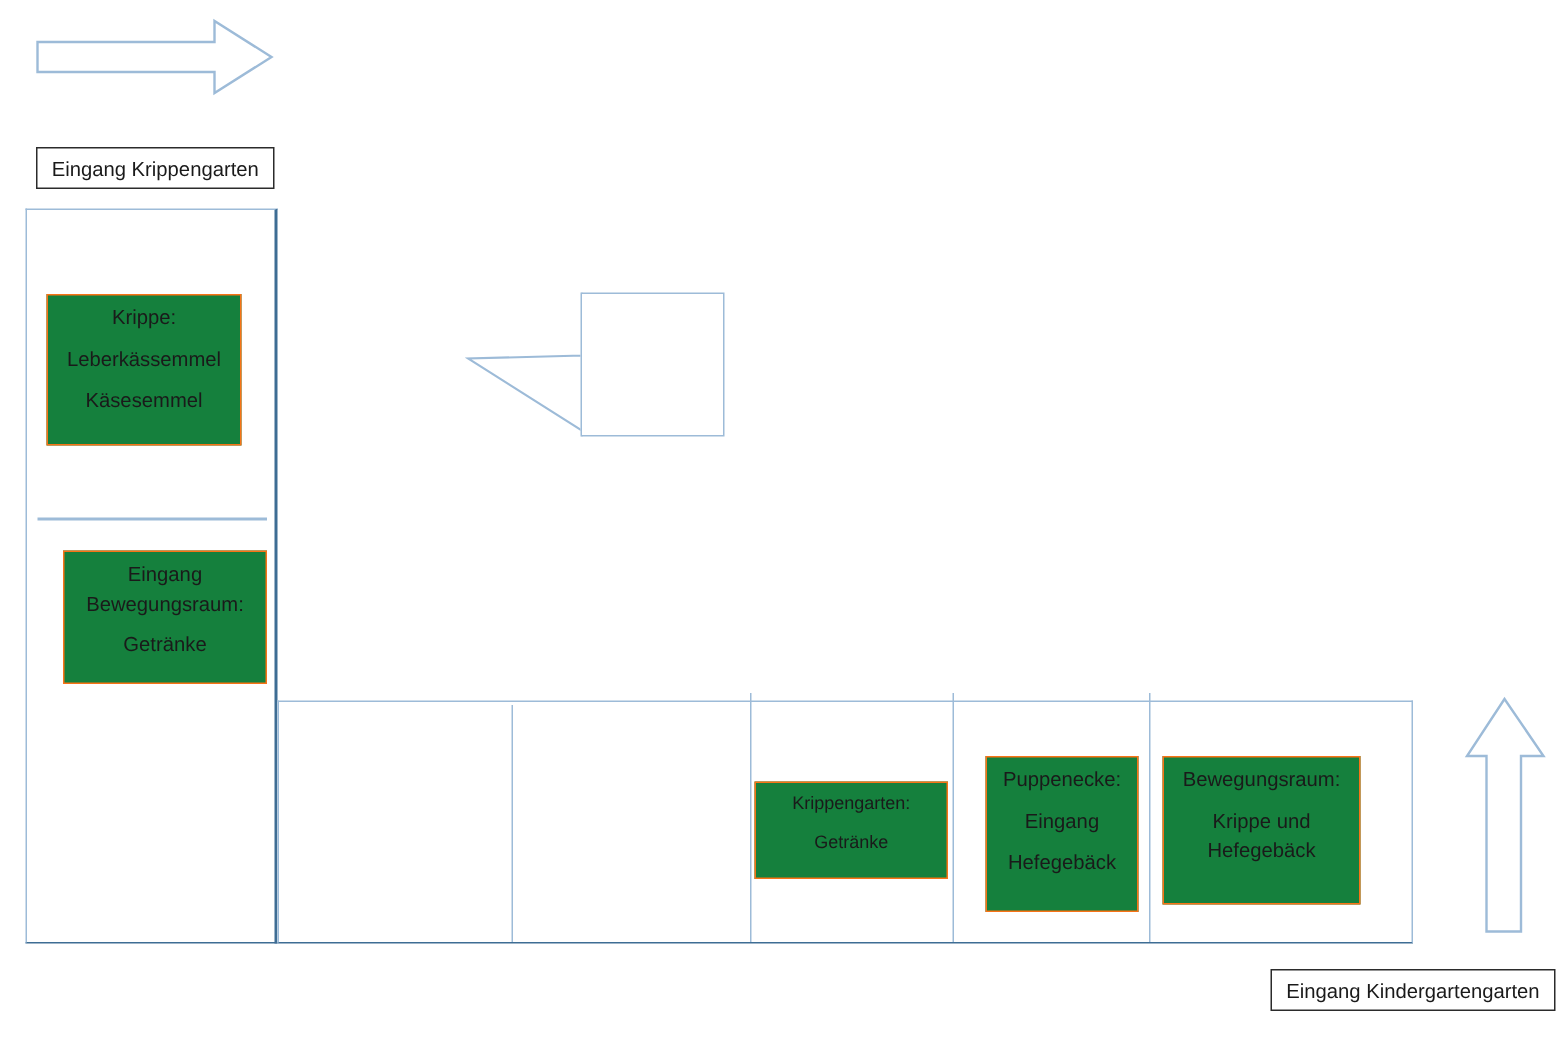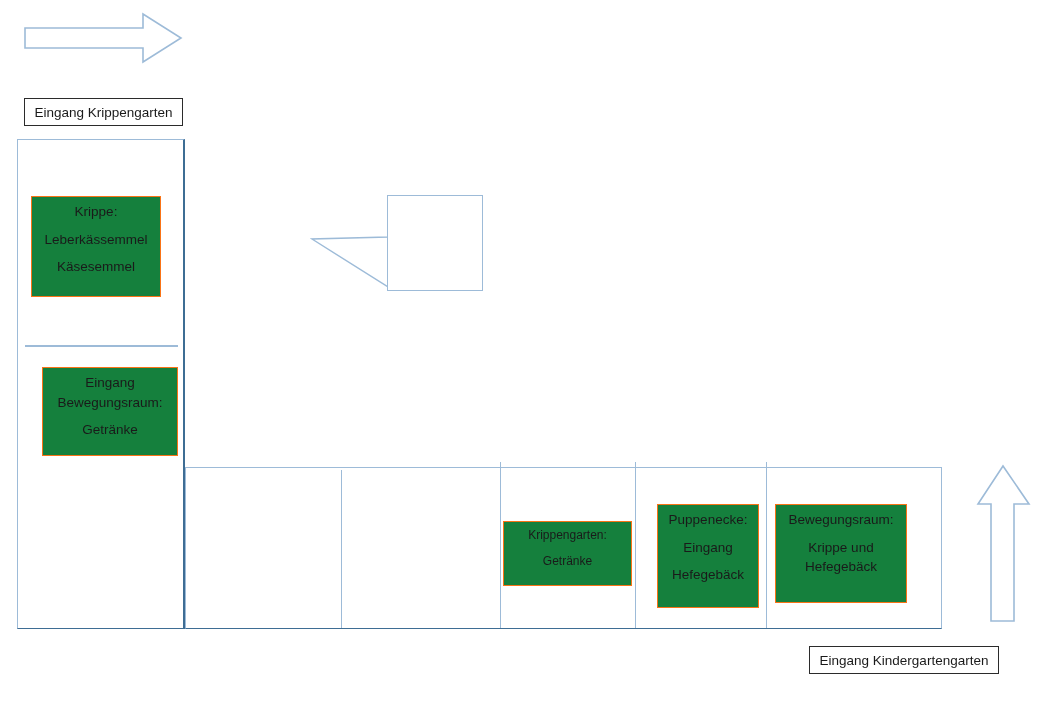--- a/index.html
+++ b/index.html
@@ -125,15 +125,15 @@
   <div class="textbox" style="left:775px; top:504px; width:132px; height:99px;">
     <span class="ln u">Bewegungsraum:</span>
     <span class="ln tight">Krippe und</span>
     <span class="ln">Hefegebäck</span>
   </div>
 
   <svg class="arrow-svg" style="left:976px; top:464px; width:56px; height:160px;" viewBox="0 0 56 160">
     <polygon points="27,2 53,40 38,40 38,157 15,157 15,40 2,40" fill="#ffffff" stroke="#9dbbd8" stroke-width="1.6" stroke-linejoin="miter"></polygon>
   </svg>
 
-  <div class="entrance-label" style="left:809px; top:646px; width:190px; height:28px;">Eingang Kindergartengarten</div>
+  <div class="entrance-label" style="left:847px; top:646px; width:190px; height:28px;">Eingang Kindergartengarten</div>
 
 </div>
 
 </body></html>

